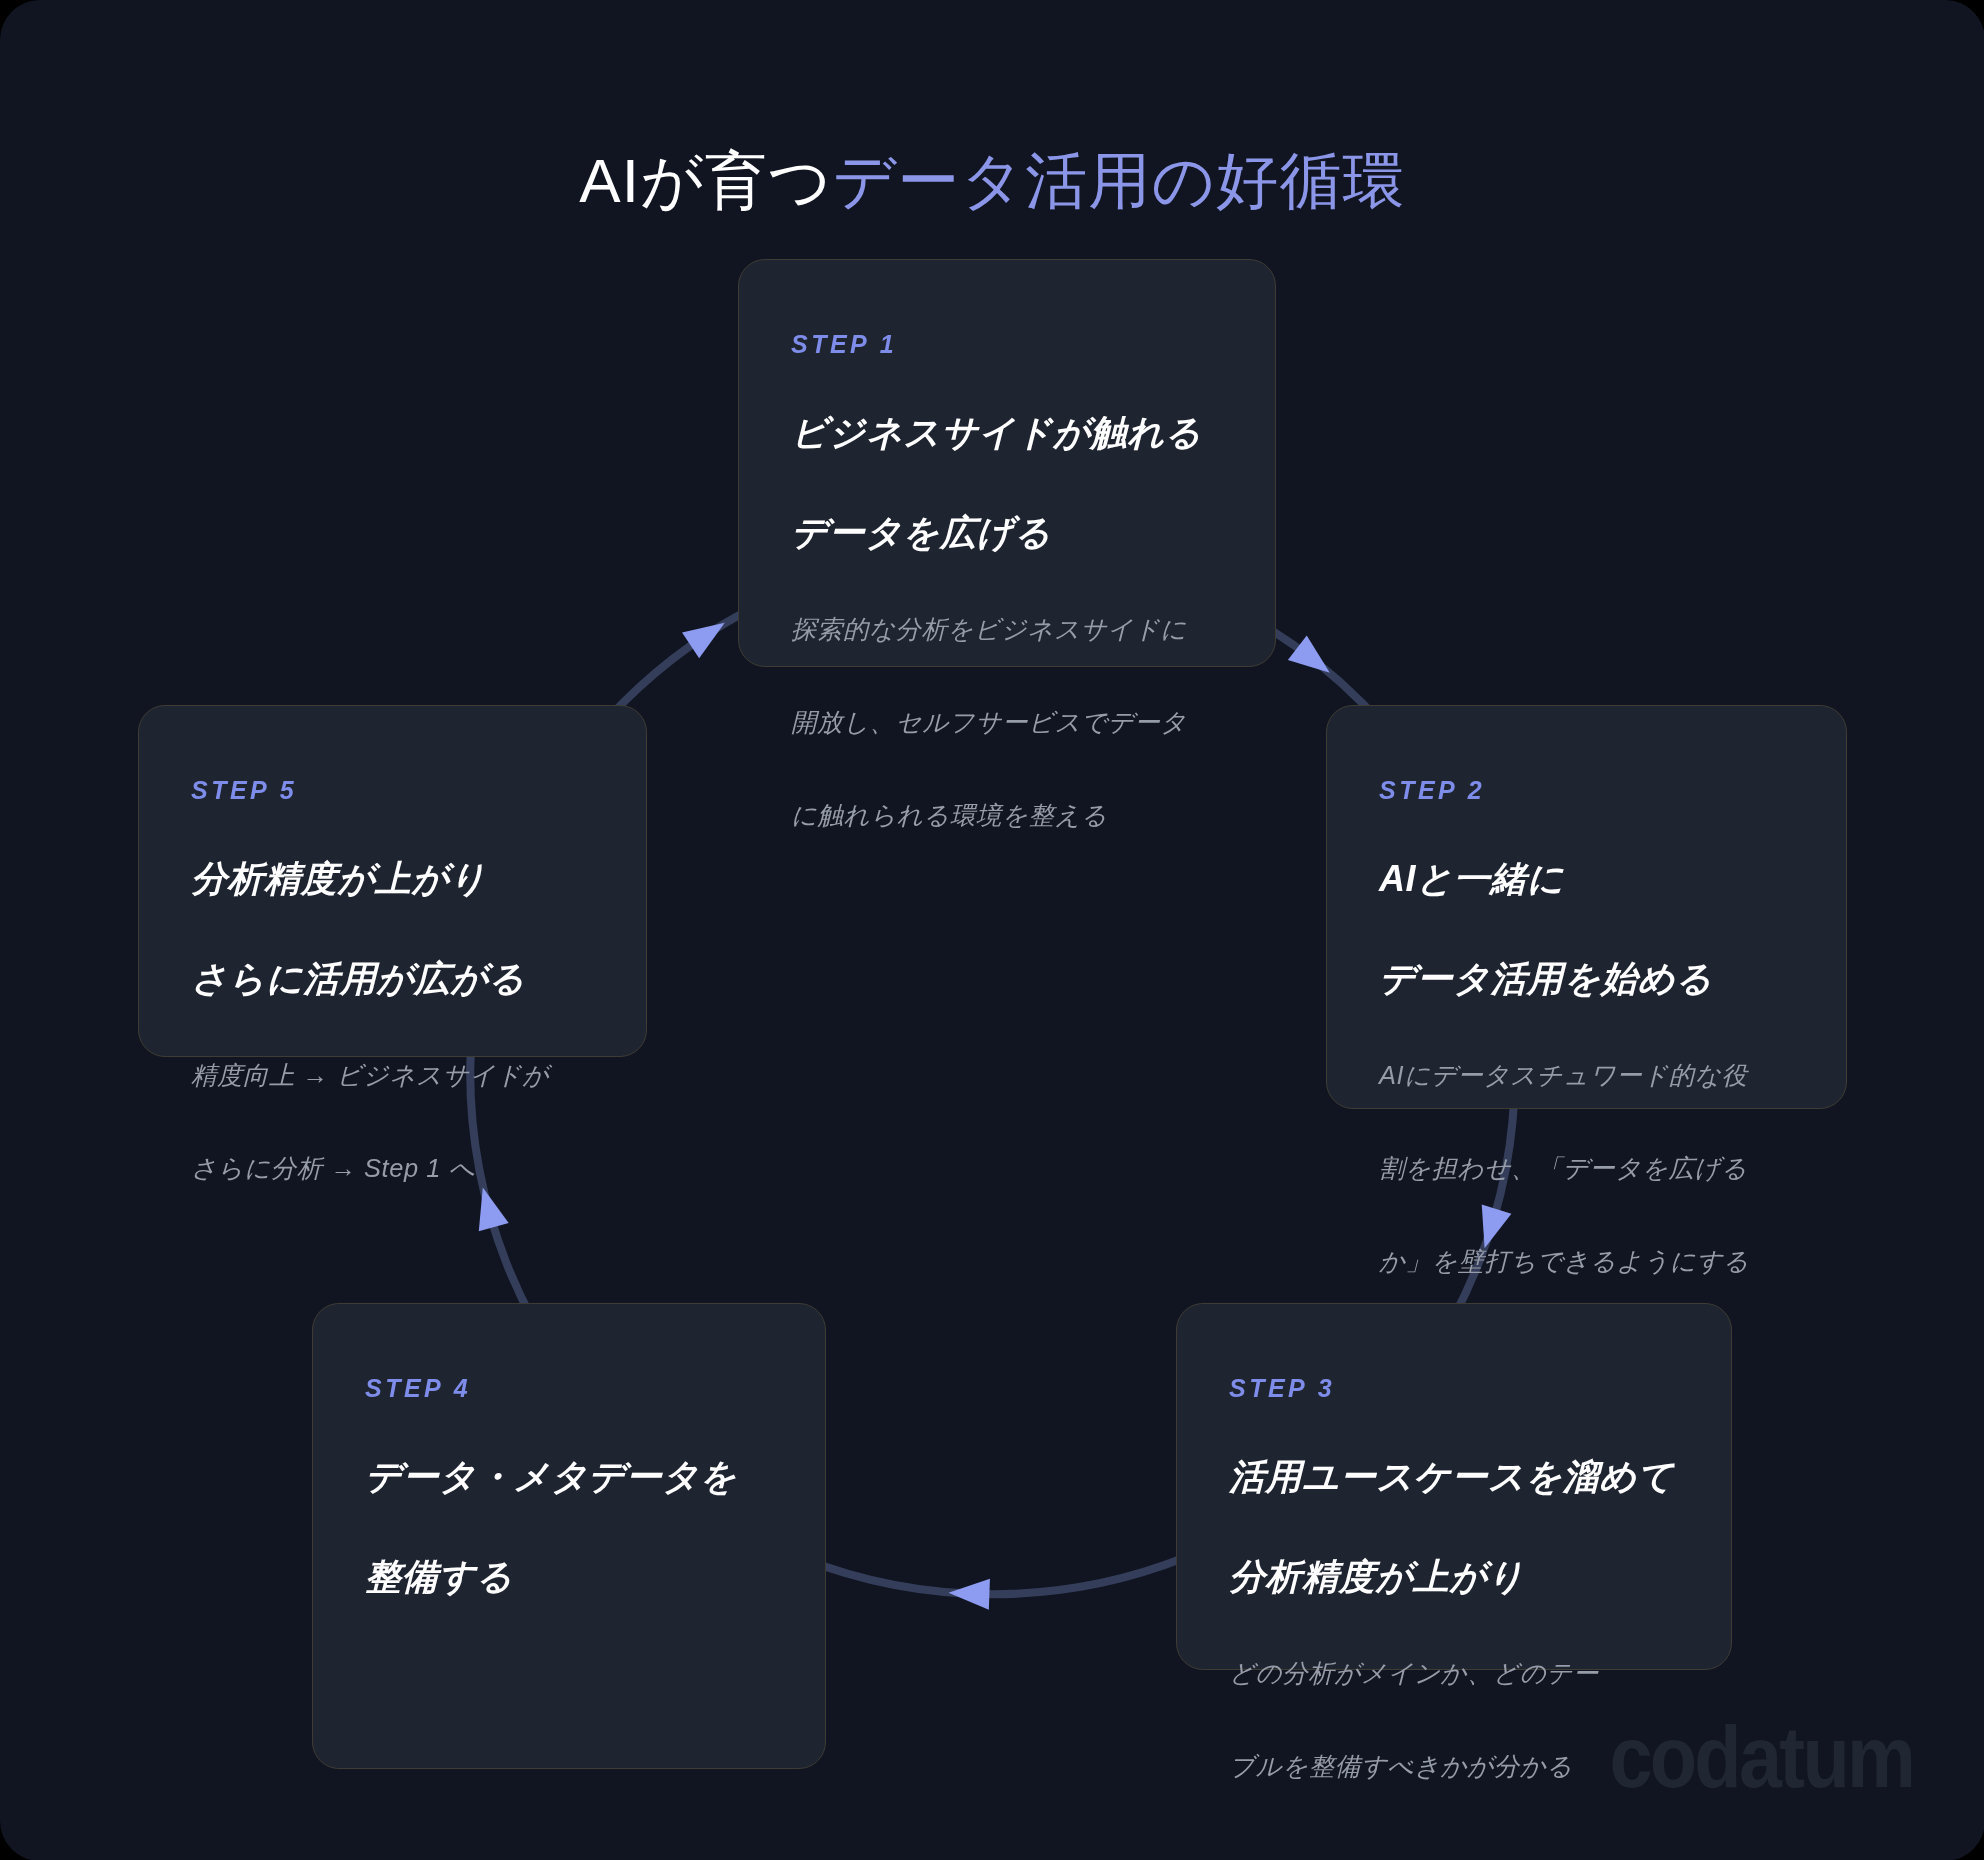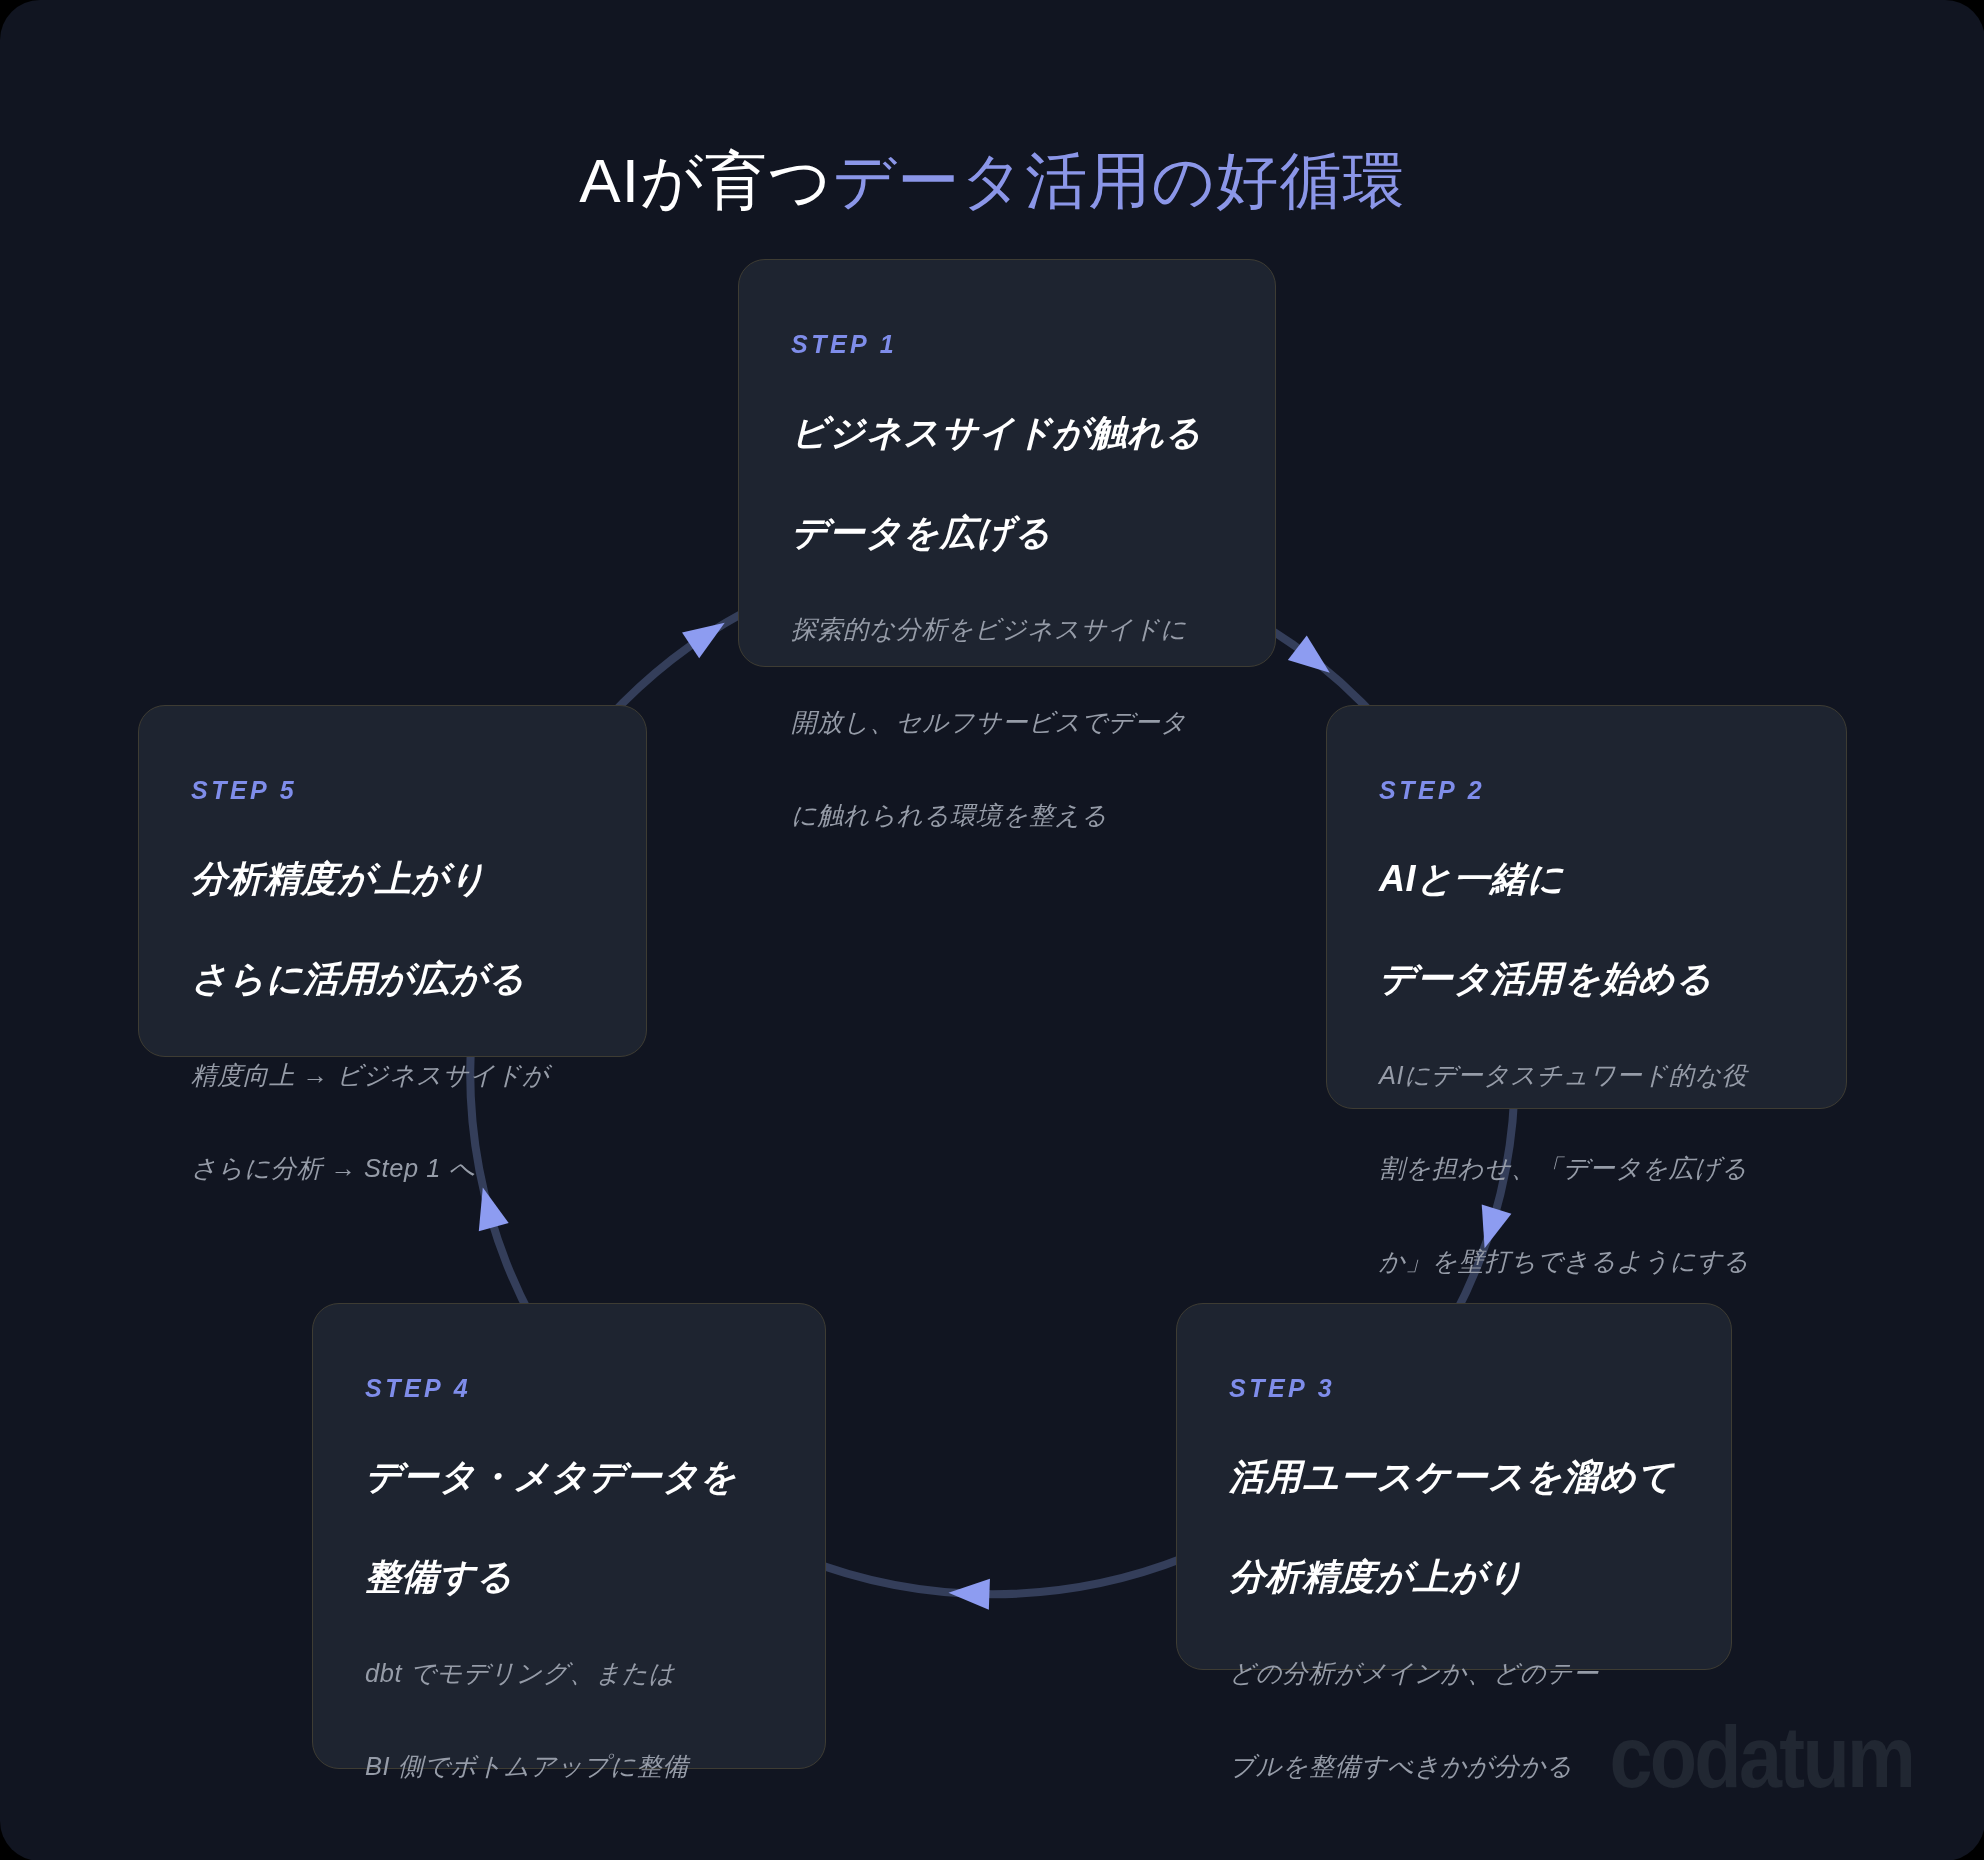--- a/index.html
+++ b/index.html
@@ -141,24 +141,20 @@
       <span class="line">ブルを整備すべきかが分かる</span>
     </p>
   </div>
 
   <div class="card card-4">
     <div class="step-label">STEP 4</div>
     <h2 class="card-title">
       <span class="line">データ・メタデータを</span>
       <span class="line">整備する</span>
     </h2>
-    <p class="card-body">
-      <span class="line">dbt でモデリング、または</span>
-      <span class="line">BI 側でボトムアップに整備</span>
-    </p>
   </div>
 
   <div class="card card-5">
     <div class="step-label">STEP 5</div>
     <h2 class="card-title">
       <span class="line">分析精度が上がり</span>
       <span class="line">さらに活用が広がる</span>
     </h2>
     <p class="card-body">
       <span class="line">精度向上 → ビジネスサイドが</span>

